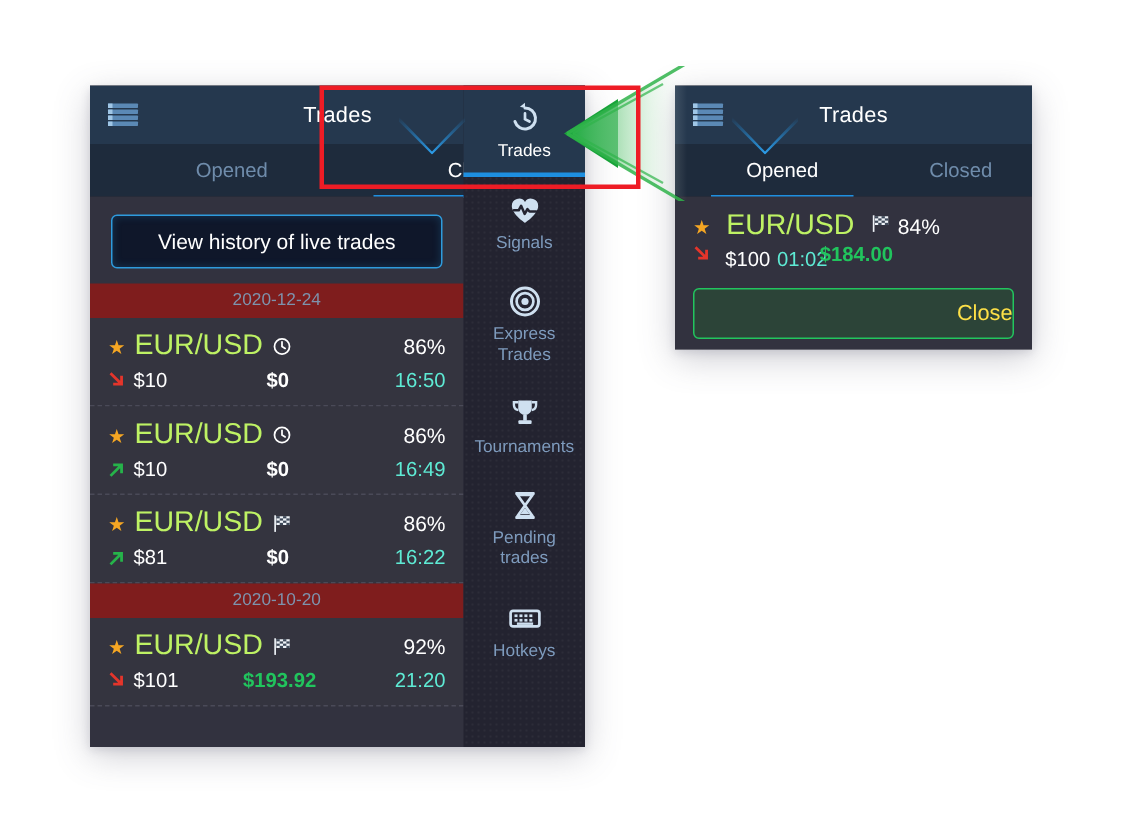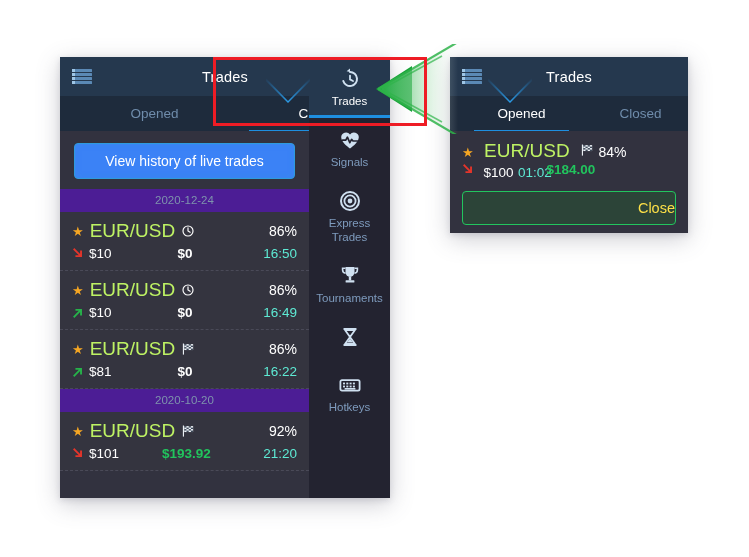--- a/index.html
+++ b/index.html
@@ -59,27 +59,27 @@
     position:absolute;width:46px;height:26px;z-index:5;pointer-events:none;
   }
   .chev svg{display:block;width:100%;height:100%;}
 
   
   .list{position:absolute;left:0;right:0;top:74px;bottom:0;background:#32323f;}
   .hist-btn-wrap{padding:12px 14px 10px 14px;}
   .hist-btn{
     display:block;width:100%;box-sizing:border-box;
     padding:9px 0;text-align:center;
-    background:#3b82f6;border:1px solid #2e9bdd;border-radius:4px;
+    background:#0f172a;border:1px solid #2e9bdd;border-radius:4px;
     color:#ffffff;font-size:14px;cursor:pointer;
     box-shadow:0 0 6px rgba(46,155,221,.25) inset;
   }
   .date-sep{
     text-align:center;color:#7e93ad;font-size:11.5px;
-    padding:5px 0 6px;background:#4c1d95;
+    padding:5px 0 6px;background:#7f1d1d;
   }
   .trade{
     padding:8px 12px 9px 12px;
     border-bottom:1px dashed #4a4a58;
     background:#34343f;
   }
   .trade .r1,.trade .r2{display:flex;align-items:center;}
   .trade .r1{margin-bottom:4px;}
   .star{color:#f5a623;font-size:13px;margin-right:6px;line-height:1;}
   .sym{color:#bef264;font-size:19px;}
@@ -328,20 +328,21 @@
         </div>
         <div class="vnav-item">
           <div class="vnav-ico">
             <svg width="24" height="24" viewBox="0 0 24 24">
               <rect x="5.5" y="3" width="13" height="2" rx=".6" fill="#cfe0f0"></rect>
                <rect x="5.5" y="19" width="13" height="2" rx=".6" fill="#cfe0f0"></rect>
                <path d="M7 5h10l-5 7 5 7H7l5-7z" fill="none" stroke="#cfe0f0" stroke-width="1.8" stroke-linejoin="round"></path>
                <path d="M9 17.6h6l-3-4z" fill="#cfe0f0"></path>
             </svg>
           </div>
+     <div>Pending trades</div>
         </div>
         <div class="vnav-item">
           <div class="vnav-ico">
             <svg width="24" height="24" viewBox="0 0 24 24">
               <rect x="2.4" y="7.2" width="19.2" height="10.4" rx="1.6" fill="none" stroke="#cfe0f0" stroke-width="1.8"></rect>
                <rect x="5" y="9.6" width="2" height="1.8" fill="#cfe0f0"></rect>
                <rect x="8.3" y="9.6" width="2" height="1.8" fill="#cfe0f0"></rect>
                <rect x="11.6" y="9.6" width="2" height="1.8" fill="#cfe0f0"></rect>
                <rect x="14.9" y="9.6" width="2" height="1.8" fill="#cfe0f0"></rect>
                <rect x="5" y="12.6" width="2" height="1.8" fill="#cfe0f0"></rect>

